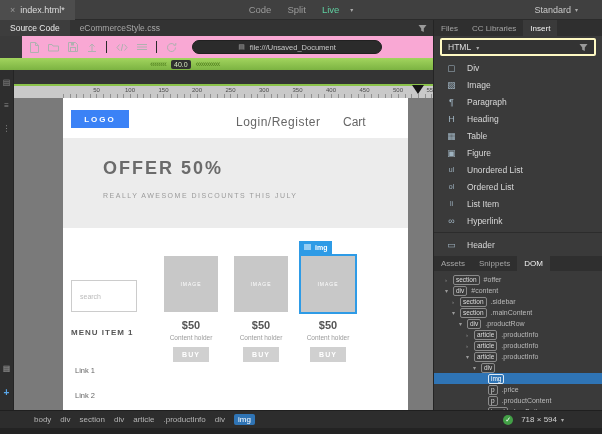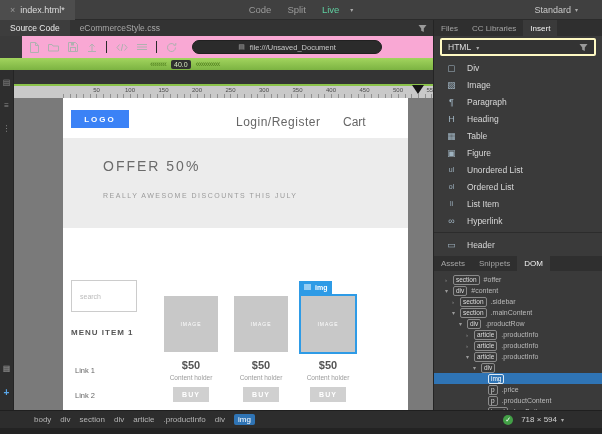--- a/index.html
+++ b/index.html
@@ -48,28 +48,28 @@
   .ruler-num{position:absolute;top:1px;transform:translateX(-50%);font-size:6px;color:#4a4a4a;}
   .ruler-marker{position:absolute;left:398px;top:15px;width:0;height:0;border-left:6px solid transparent;border-right:6px solid transparent;border-top:9px solid #161616;}
   .canvas{position:absolute;left:0;top:28px;width:419px;height:312px;background:#7a7a7a;overflow:hidden;}
   .page{position:absolute;left:49px;top:0;width:345px;height:312px;background:#fff;color:#555;}
 
   
   .logo-btn{position:absolute;left:8px;top:12px;width:58px;height:18px;background:#3b82f6;color:#fff;font-size:8px;font-weight:bold;letter-spacing:2px;display:flex;align-items:center;justify-content:center;}
   .login{position:absolute;left:173px;top:17px;font-size:12px;color:#666;letter-spacing:.5px;}
   .cart{position:absolute;left:280px;top:17px;font-size:12px;color:#666;}
   .hero{position:absolute;left:0;top:40px;width:345px;height:90px;background:#ececec;}
-  .hero-title{position:absolute;left:40px;top:20px;font-size:14px;font-weight:normal;color:#6b6b6b;letter-spacing:2px;}
+  .hero-title{position:absolute;left:40px;top:20px;font-size:18px;font-weight:bold;color:#6b6b6b;letter-spacing:2px;}
   .hero-sub{position:absolute;left:40px;top:54px;font-size:7px;color:#9b9b9b;letter-spacing:1.5px;}
   .search{position:absolute;left:8px;top:182px;width:66px;height:32px;border:1px solid #ccc;background:#fff;font-size:7px;color:#777;padding-left:8px;font-family:"Liberation Sans",sans-serif;outline:none;}
   .search::placeholder{color:#bbb;}
   .menu-title{position:absolute;left:8px;top:230px;font-size:8px;font-weight:bold;color:#555;letter-spacing:1px;}
   .plink{position:absolute;left:12px;font-size:7.5px;color:#666;}
   .l1{top:268px}.l2{top:293px}
-  .product{position:absolute;top:158px;width:54px;margin-top:40px;}
+  .product{position:absolute;top:158px;width:54px;}
   .pa{left:101px}.pb{left:171px}.pc{left:238px}
   .pimg{position:relative;width:54px;height:56px;background:#c8c8c8;display:flex;align-items:center;justify-content:center;}
   .pimg-label{font-size:5px;color:#fff;letter-spacing:1px;}
   .pimg.selected{outline:2px solid #2e9be6;}
   .sel-chip{position:absolute;left:-2px;top:-15px;height:13px;background:#2e9be6;color:#fff;display:flex;align-items:center;gap:4px;padding:0 5px;font-size:7px;font-weight:bold;z-index:3;}
   .price{margin-top:7px;text-align:center;font-size:11px;font-weight:bold;color:#555;}
   .pdesc{margin-top:3px;text-align:center;font-size:6.5px;color:#9a9a9a;}
   .buy{margin:6px auto 0;width:36px;height:15px;background:#d0d0d0;color:#fff;font-size:7px;font-weight:bold;letter-spacing:1px;display:flex;align-items:center;justify-content:center;}
 
   

